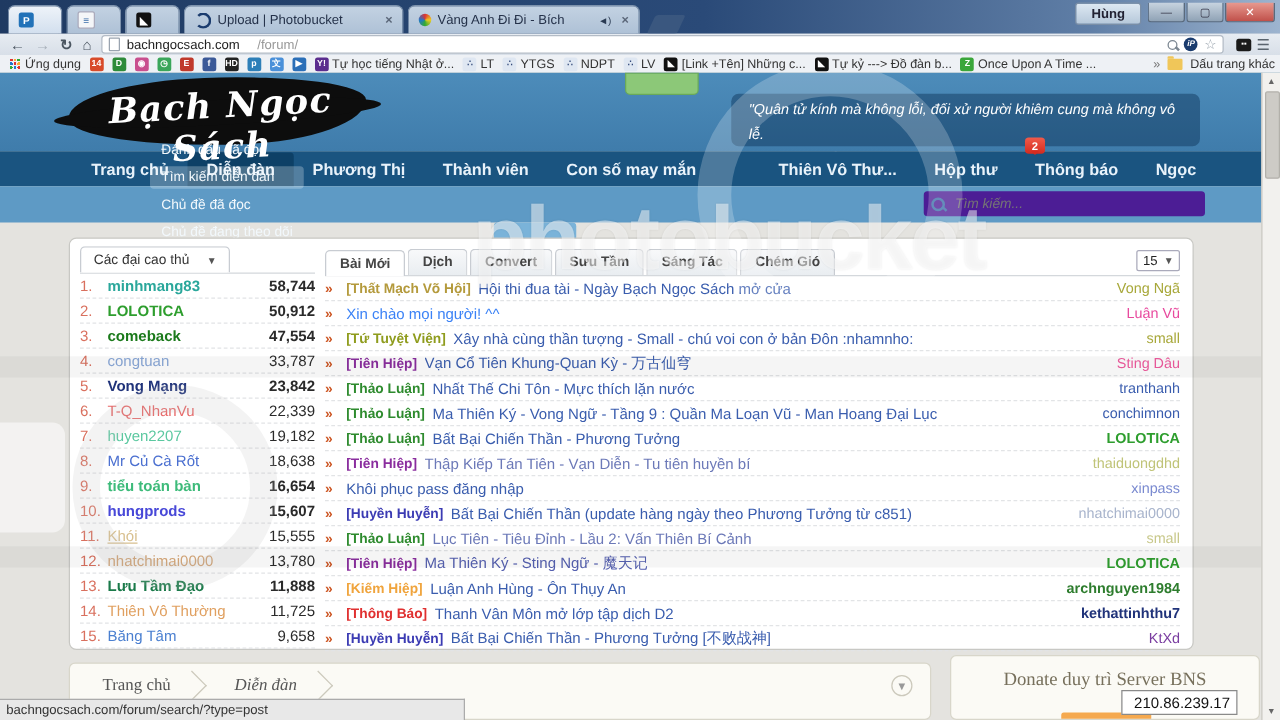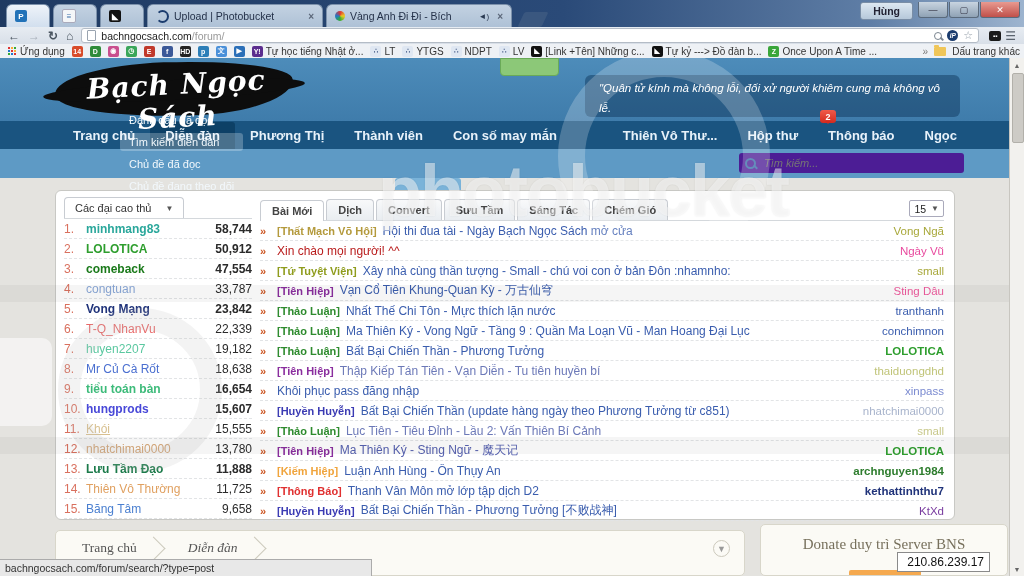--- a/index.html
+++ b/index.html
@@ -29,21 +29,21 @@
            color:#334;border-radius:0 0 3px 3px;margin-left:1px;}
   .wc .close{background:linear-gradient(#e89a90,#c0504a);color:#fff;width:38px;}
   #toolbar{position:absolute;left:0;top:27px;width:1024px;height:17px;
     background:linear-gradient(#e7ecf2,#d8dfe8);border-bottom:1px solid #c2c9d2;display:flex;align-items:center;}
   .nav-ico{font-size:12px;color:#4a5560;margin-left:8px;font-weight:bold;}
   .nav-ico.dis{color:#a8b0ba;}
   #addressbar{flex:1;height:13px;margin:0 8px;background:#fff;border:1px solid #b4bcc6;border-radius:3px;
     display:flex;align-items:center;padding:0 5px;font-size:10.5px;}
   .doc-ico{width:7px;height:9px;border:1px solid #9aa4b0;border-radius:1px;margin-right:5px;flex:none;}
   .url-domain{color:#222;text-align:right;}
-  .url-path{color:#999;}
+  .url-path{color:#999;margin-left:14px;}
   .abar-right{margin-left:auto;display:flex;align-items:center;gap:5px;}
   .mag{width:6px;height:6px;border:1.5px solid #7a8590;border-radius:50%;position:relative;}
   .mag::after{content:"";position:absolute;left:5px;top:5px;width:4px;height:1.5px;background:#7a8590;transform:rotate(45deg);}
   .ip-badge{width:11px;height:11px;border-radius:50%;background:#1b3c6e;color:#fff;font-size:6.5px;
             font-style:italic;font-weight:bold;display:flex;align-items:center;justify-content:center;}
   .star{color:#9aa4ae;font-size:11px;}
   .ext-ico{width:12px;height:10px;background:#1a1a1a;border-radius:2px;color:#fff;font-size:6px;
            display:flex;align-items:center;justify-content:center;margin-left:2px;}
   .menu-ico{color:#5a646e;font-size:12px;margin:0 8px 0 4px;}
   #bookmarksbar{position:absolute;left:0;top:44px;width:1024px;height:14px;background:#eef1f5;
@@ -432,22 +432,22 @@
       </div>
       <div id="th-rows">
           <div class="th-row">
             <span class="th-arrow">»</span>
             <span class="th-tag" style="color: rgb(180, 154, 60);">[Thất Mạch Võ Hội]</span>
             <a class="th-title" style="color: rgb(58, 93, 174);">Hội thi đua tài - Ngày Bạch Ngọc Sách mở cửa</a>
             <a class="th-author" style="color: rgb(168, 168, 58);">Vong Ngã</a>
           </div>
           <div class="th-row">
             <span class="th-arrow">»</span>
-            <a class="th-title" style="color: #b91c1c;">Xin chào mọi người! ^^</a>
-            <a class="th-author" style="color: rgb(232, 74, 158);">Ngày Vũ</a>
+            <a class="th-title" style="color: #3b82f6;">Xin chào mọi người! ^^</a>
+            <a class="th-author" style="color: rgb(232, 74, 158);">Luận Vũ</a>
           </div>
           <div class="th-row">
             <span class="th-arrow">»</span>
             <span class="th-tag" style="color: rgb(143, 156, 29);">[Tứ Tuyệt Viện]</span>
             <a class="th-title" style="color: rgb(58, 93, 174);">Xây nhà cùng thần tượng - Small - chú voi con ở bản Đôn :nhamnho:</a>
             <a class="th-author" style="color: rgb(168, 168, 58);">small</a>
           </div>
           <div class="th-row">
             <span class="th-arrow">»</span>
             <span class="th-tag" style="color: rgb(138, 45, 158);">[Tiên Hiệp]</span>

